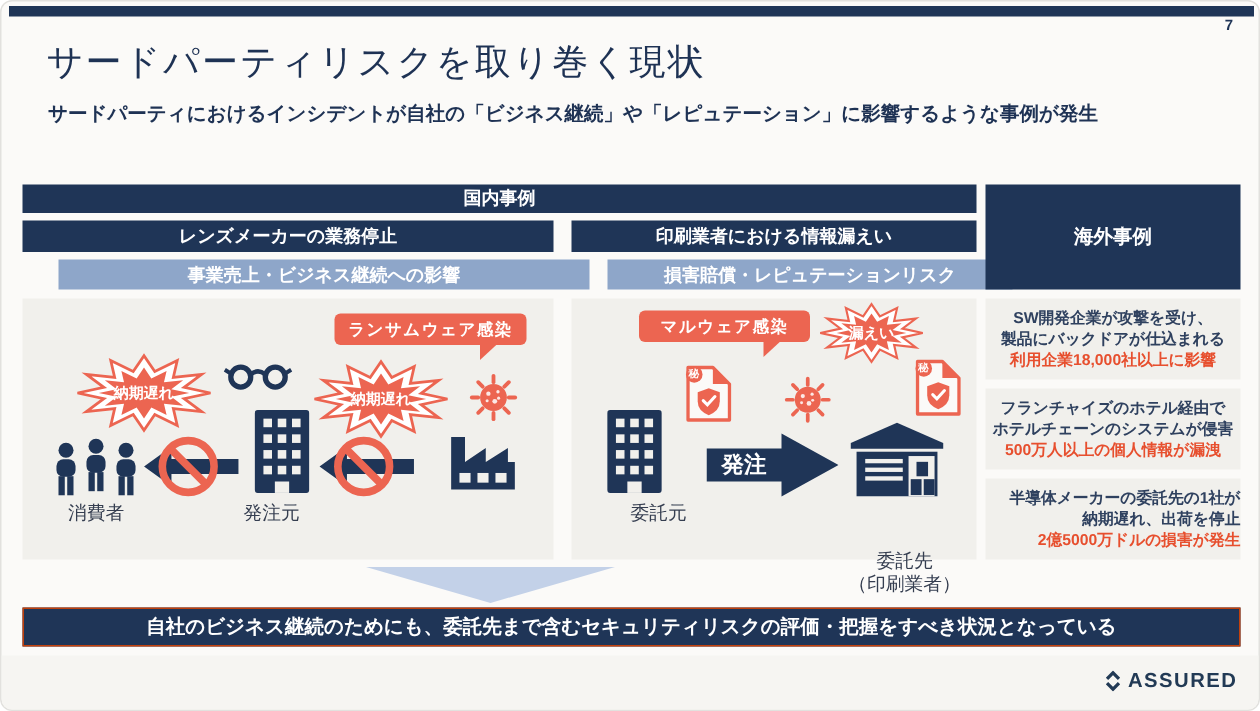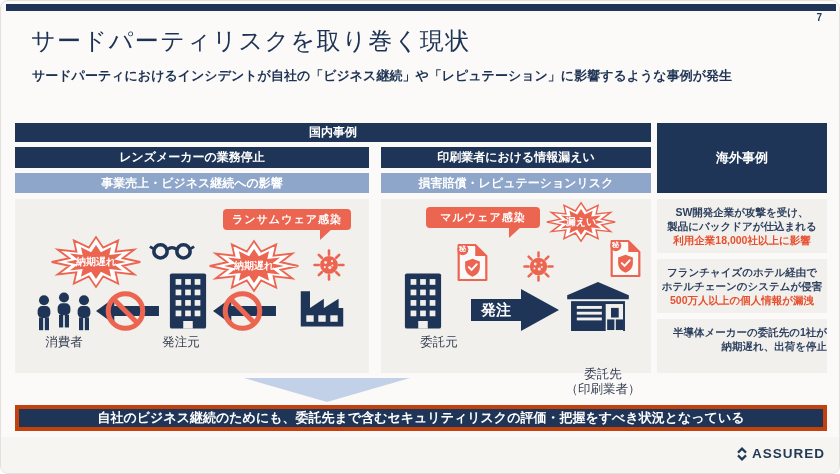--- a/index.html
+++ b/index.html
@@ -8,21 +8,21 @@
           border:1px solid #e2e1de; border-radius:8px; overflow:hidden; }
   .top-accent{ position:absolute; left:5px; top:3px; width:830px; height:7px; background:#1f3557; }
   .page-num{ position:absolute; top:11px; right:17px; font-size:10px; font-weight:bold; color:#1f3557; }
   .title{ position:absolute; left:30px; top:24px; font-size:24px; font-weight:500;
           color:#1e3254; letter-spacing:1.5px; font-family:"DejaVu Serif","Liberation Serif",serif; }
   .subtitle{ position:absolute; left:31px; top:66px; font-size:13px; font-weight:bold; color:#1e3254; }
 
   .bar{ position:absolute; background:#1f3557; color:#fff; font-size:12px; font-weight:600;
         display:flex; align-items:center; justify-content:center; }
   .subbar{ position:absolute; background:#8ea6c9; color:#fff; font-size:12px; font-weight:600;
-        display:flex; align-items:center; justify-content:center; }
+        display:flex; align-items:center; justify-content:center;margin-left:24px; }
   .domestic-bar{ left:14px; top:122px; width:636px; height:19px; }
   .col1-title{ left:14px;  top:146px; width:354px; height:21px; }
   .col2-title{ left:380px; top:146px; width:270px; height:21px;font-family:Liberation Mono, monospace; }
   .col1-impact{ left:14px;  top:172px; width:354px; height:20px; }
   .col2-impact{ left:380px; top:172px; width:270px; height:20px; }
   .overseas-bar{ left:656px; top:122px; width:170px; height:70px; font-size:13px; }
 
   .diagram{ position:absolute; top:198px; height:174px; background:#f1f0ec; }
   .d1{ left:14px; width:354px; }
   .d2{ left:380px; width:270px; }
@@ -54,21 +54,21 @@
            color:#353e50; }
 
   .big-arrow{ position:absolute; left:90px; top:88px; width:88px; height:46px; }
   .big-arrow span{ position:absolute; left:0; top:50%; width:50px; transform:translateY(-50%);
            text-align:center; color:#fff; font-size:15px; font-weight:bold; }
 
   .down-triangle{ position:absolute; left:243px; top:377px; width:0; height:0;
            border-left:83px solid transparent; border-right:83px solid transparent;
            border-top:24px solid #c3d1e8; }
   .conclusion{ position:absolute; left:14px; top:404px; width:812px; height:26px;
-           background:#1f3557; border:4px solid #c2410c; color:#fff; font-size:13px; font-weight:bold;
+           background:#1f3557; border:1px solid #c2410c; color:#fff; font-size:13px; font-weight:bold;
            display:flex; align-items:center; justify-content:center; }
   .footer{ position:absolute; left:0; top:436px; width:840px; height:38px; background:#f6f5f2; }
   .logo{ position:absolute; right:16px; top:9px; display:flex; align-items:center; gap:3px; }
   .logo .mark{ width:14px; height:14px; }
   .logo .word{ font-size:13.5px; font-weight:bold; letter-spacing:1px; color:#223a55; }
   .defs-holder{ position:absolute; width:0; height:0; overflow:hidden; }
 </style>
 </head>
 <body>
 
@@ -307,20 +307,21 @@
     <div class="hl">利用企業18,000社以上に影響</div>
   </div>
   <div class="ov-box ov-2">
     <div>フランチャイズのホテル経由で</div>
     <div>ホテルチェーンのシステムが侵害</div>
     <div class="hl">500万人以上の個人情報が漏洩</div>
   </div>
   <div class="ov-box ov-3">
     <div>半導体メーカーの委託先の1社が</div>
     <div>納期遅れ、出荷を停止</div>
+    <div class="hl">2億5000万ドルの損害が発生</div>
   </div>
 
   <div class="down-triangle"></div>
   <div class="conclusion">自社のビジネス継続のためにも、委託先まで含むセキュリティリスクの評価・把握をすべき状況となっている</div>
 
   <div class="footer">
     <div class="logo">
       <svg class="mark" viewBox="0 0 14 14">
           <use href="#logo-mark"></use>
         </svg>

